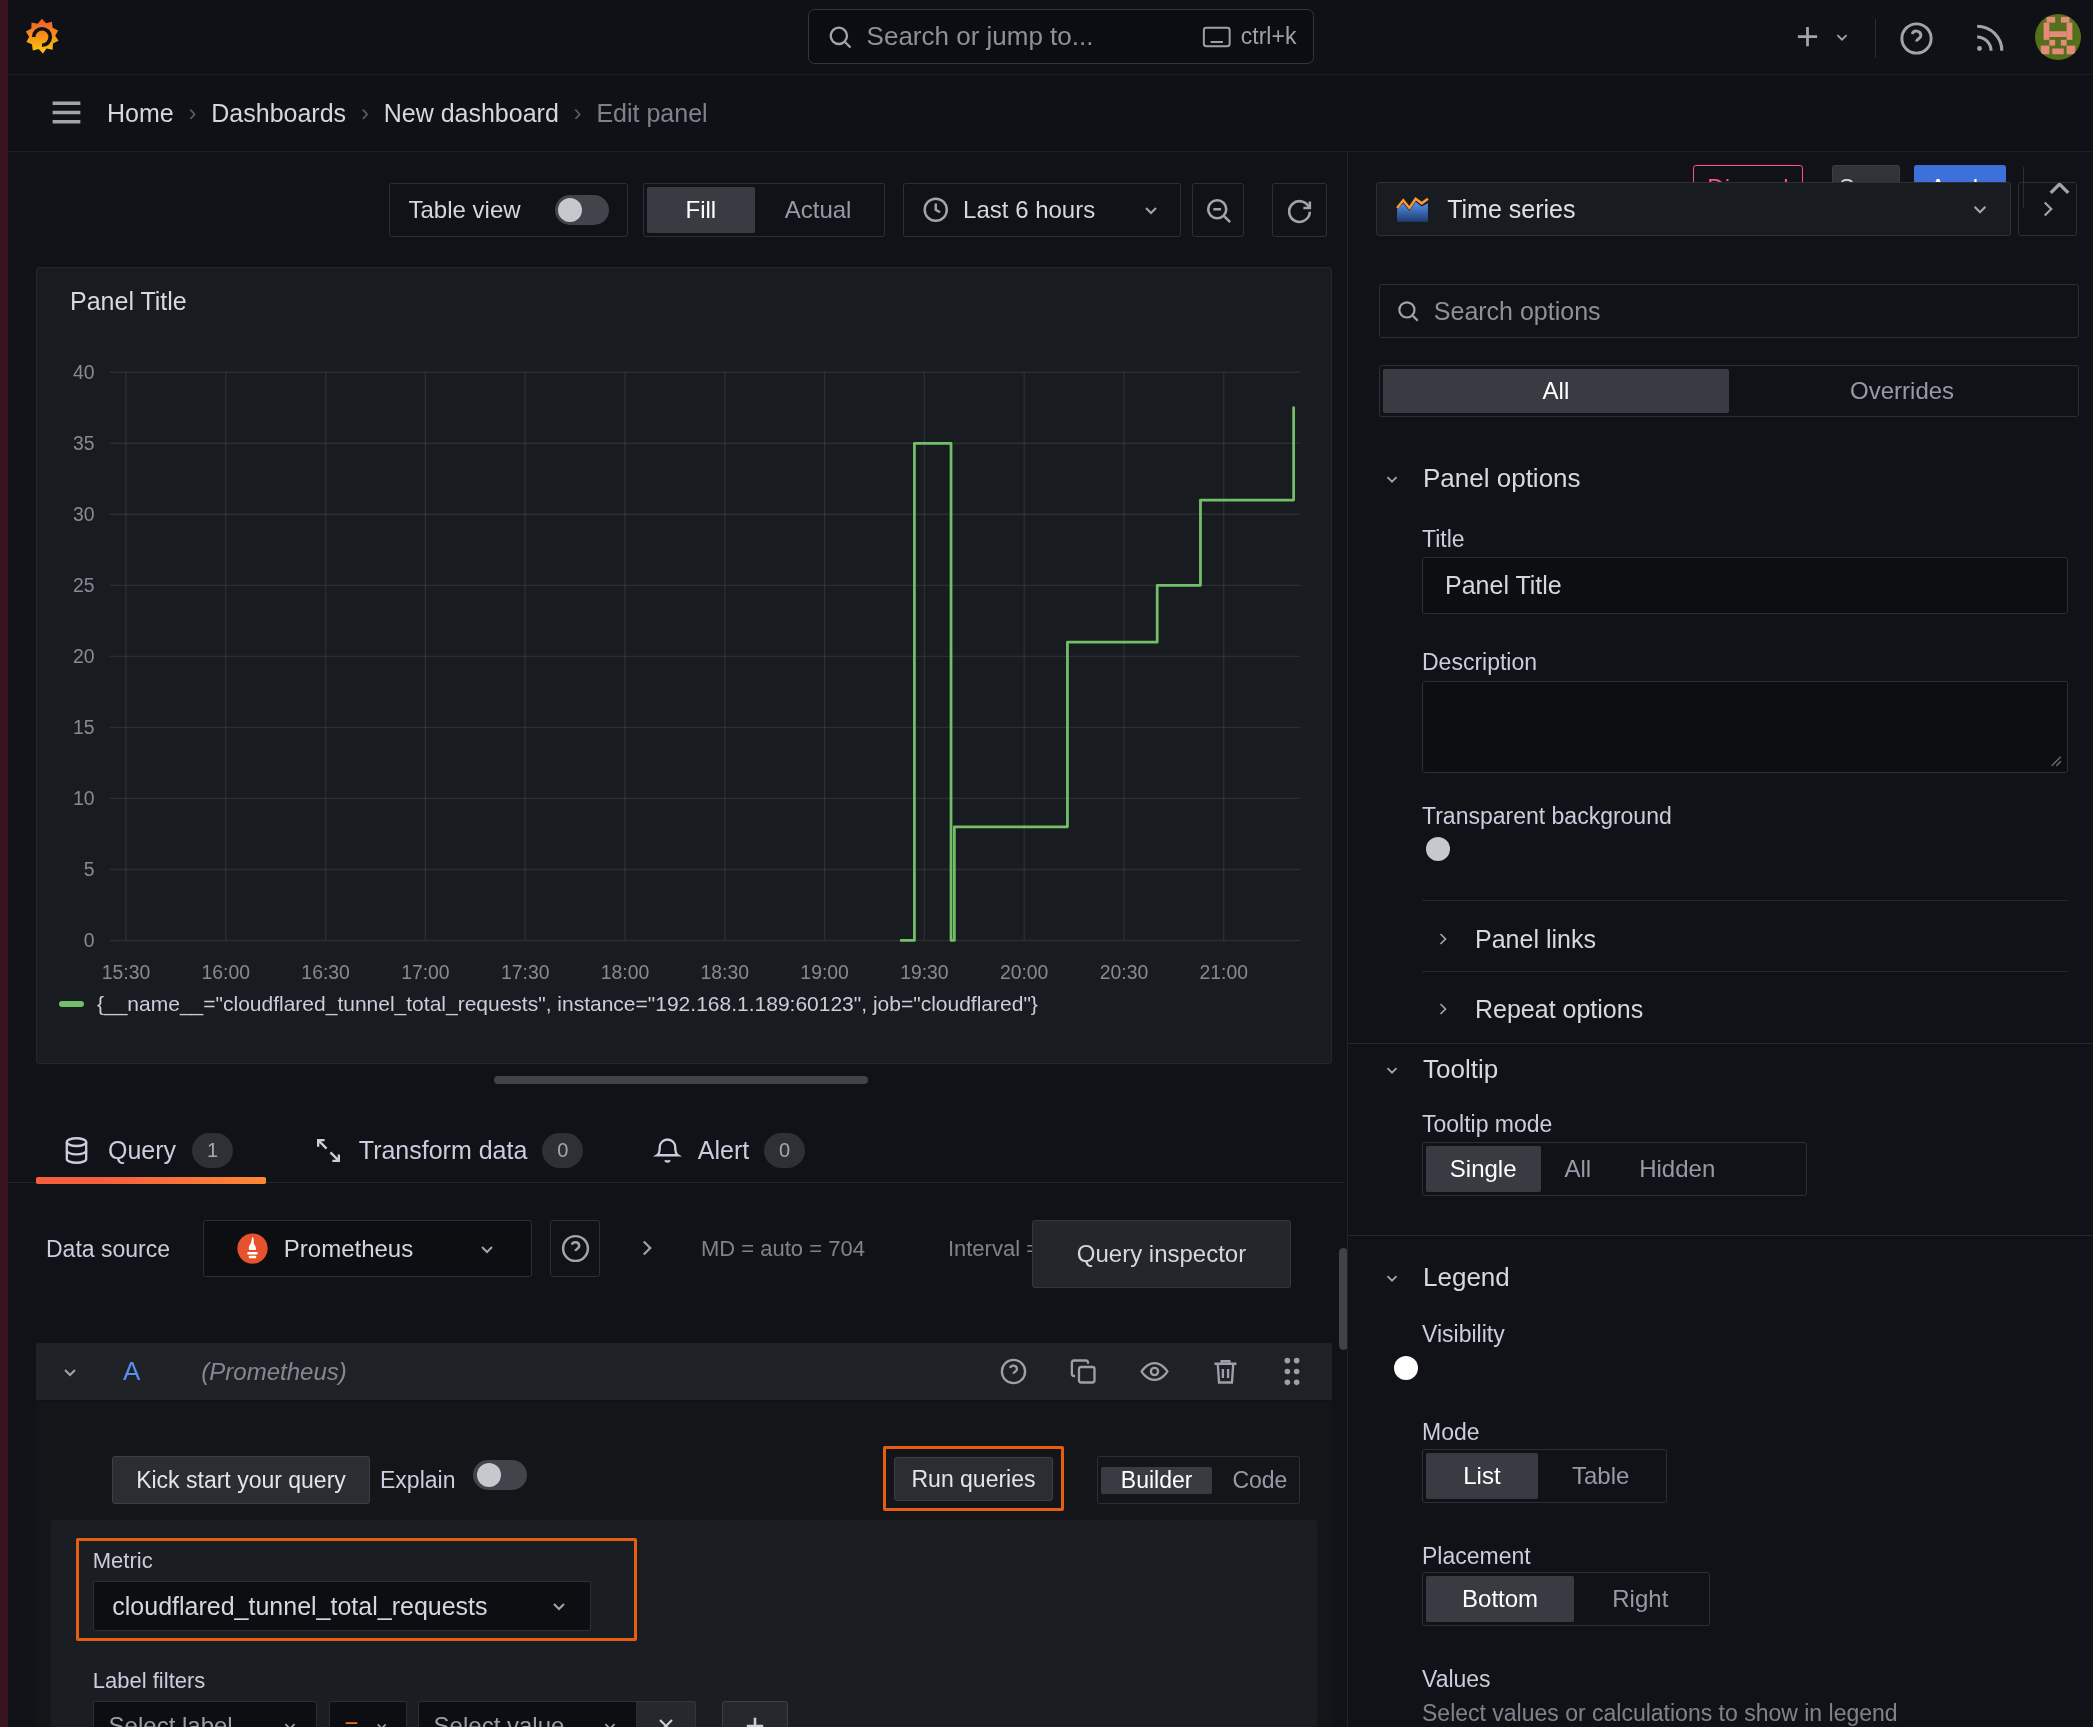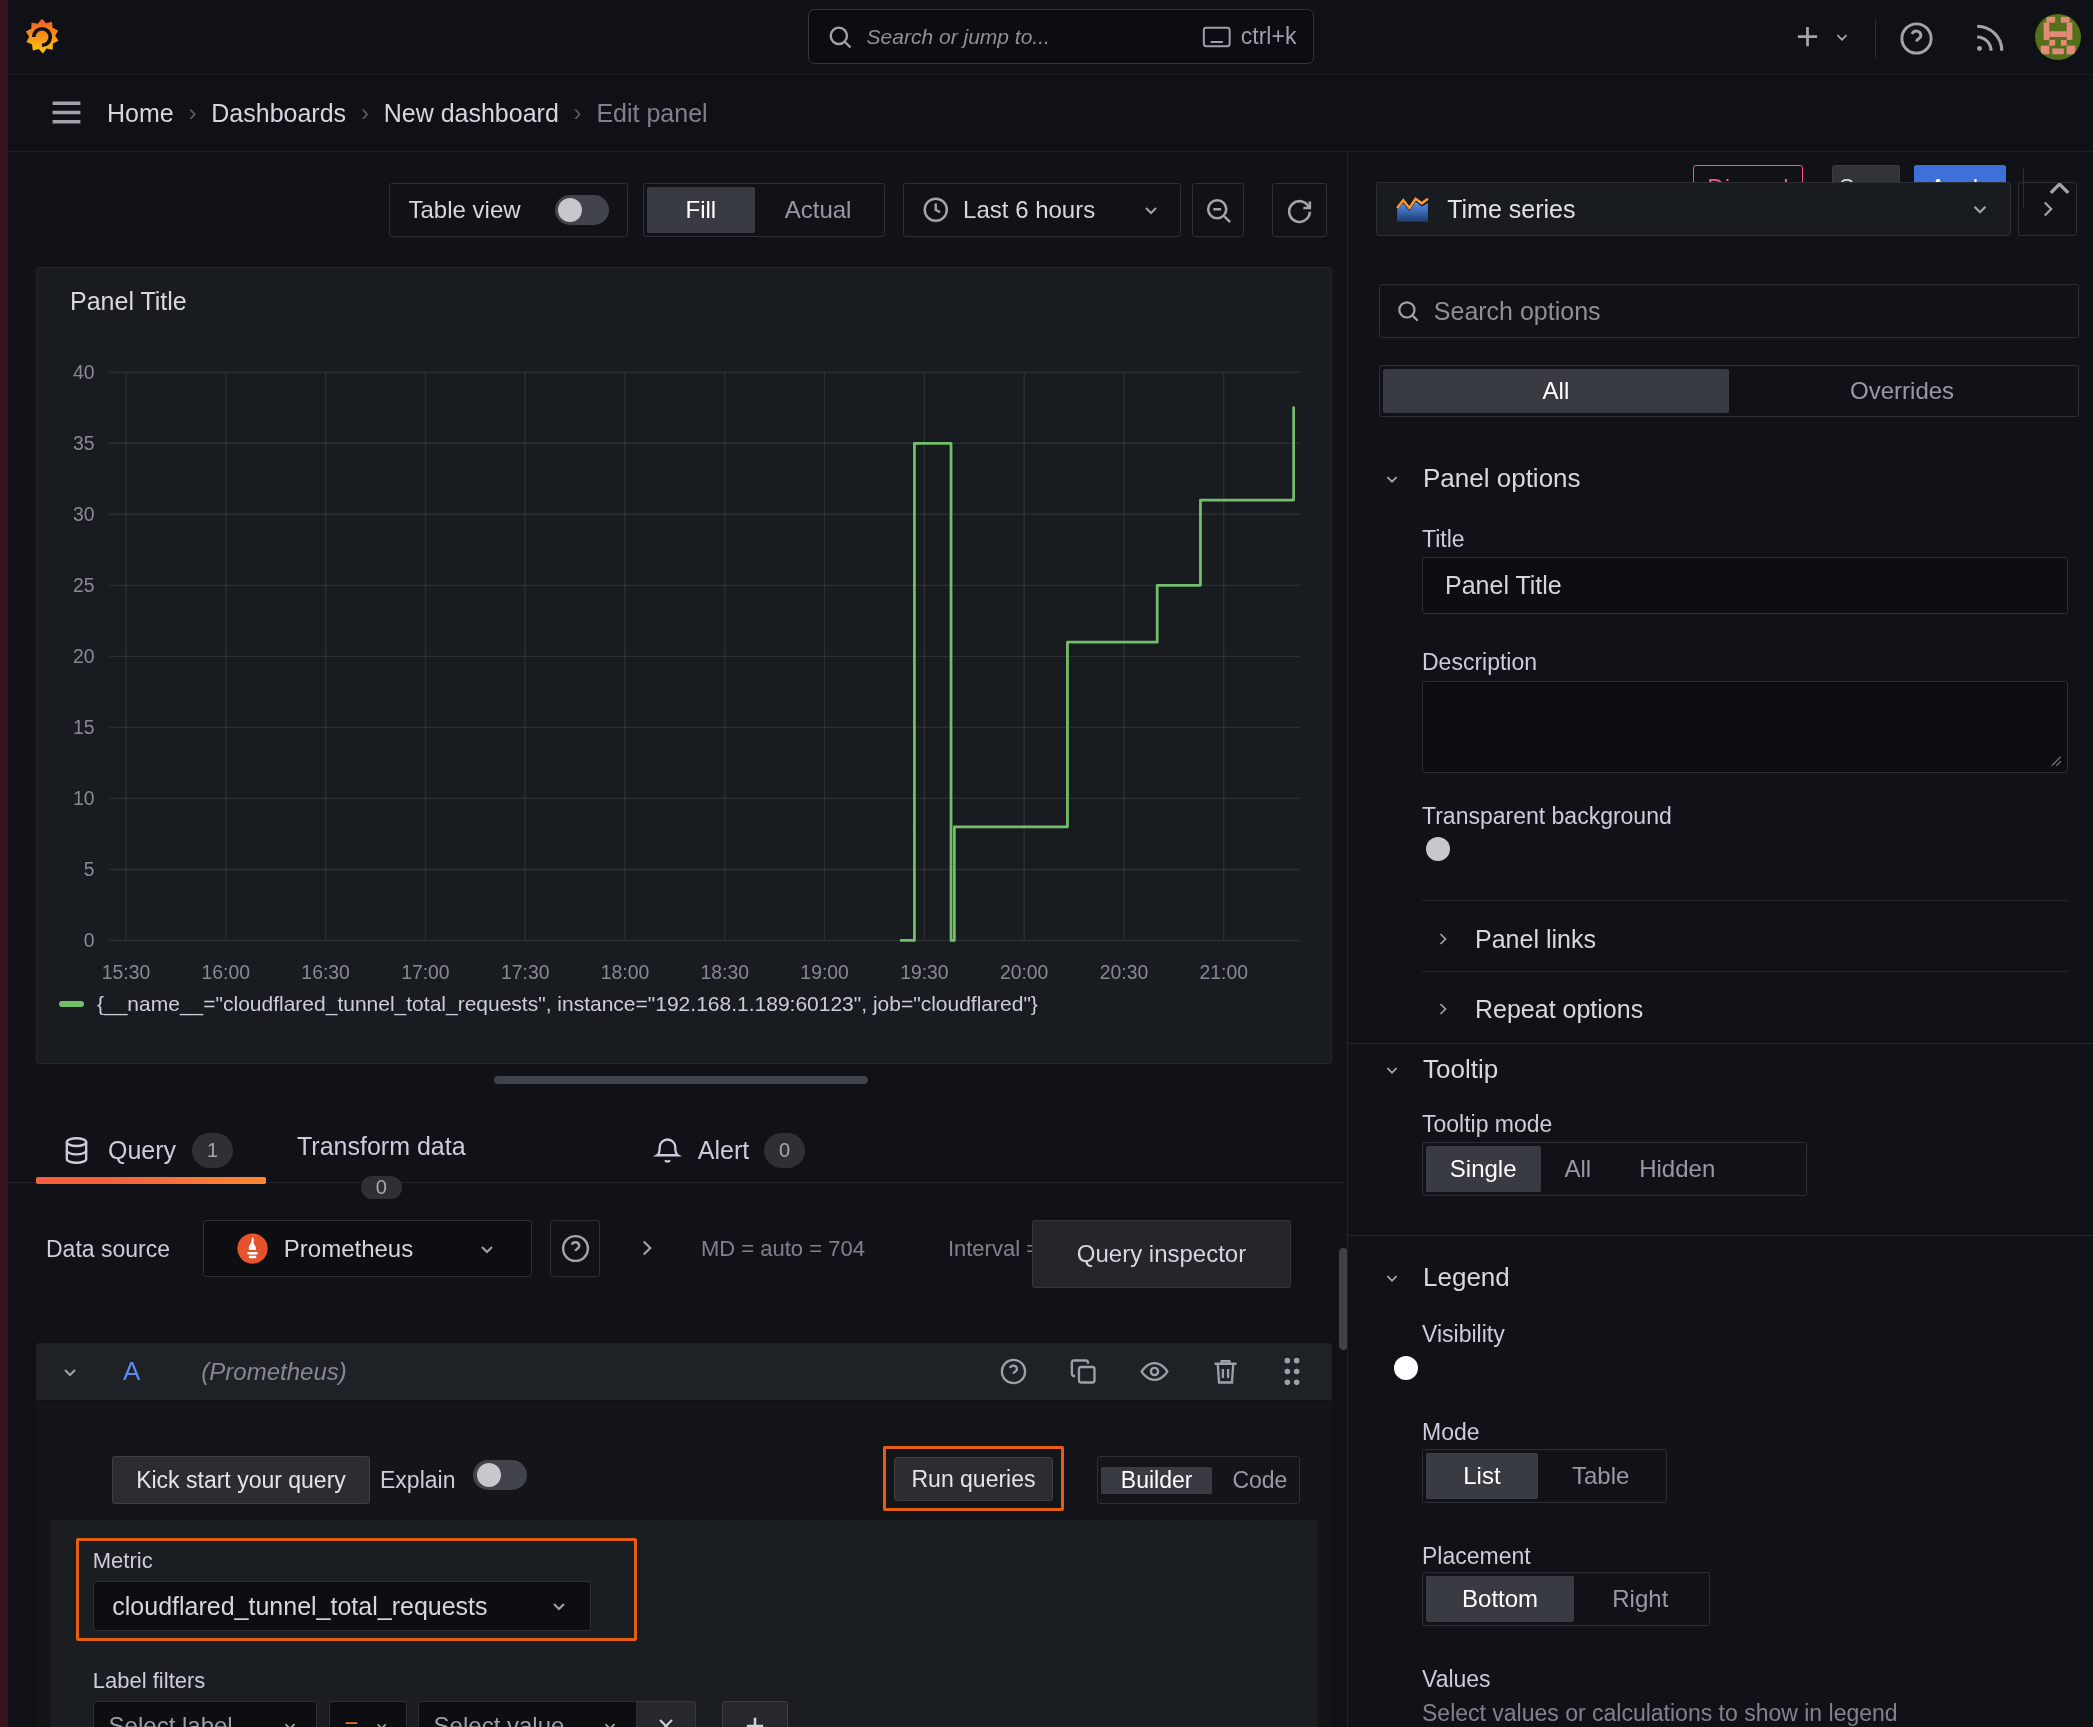--- a/index.html
+++ b/index.html
@@ -13,21 +13,21 @@
   .abs { position:absolute; }
   .row { display:flex; align-items:center; }
   svg { display:block; }
 
   
   #topbar { left:0; top:0; width:2093px; height:75px; background:#0f1117; border-bottom:0.9px solid #1c1e24; }
   #navbar { left:0; top:75px; width:2093px; height:77px; background:#0f1117; border-bottom:0.9px solid #1c1e24; }
   #left-edge { left:0; top:0; width:8.3px; height:1728px; background:#3a1320; z-index:50; }
 
   #global-search { left:808px; top:9.2px; width:506px; height:55px; background:#0b0d12; border:0.9px solid #34363c; border-radius:6.5px; display:flex; align-items:center; padding:0 16.6px; gap:13px; }
-  #global-search .ph { font-size:21px; color:#8e9097; flex:1;font-style:italic; }
+  #global-search .ph { font-size:26px; color:#8e9097; flex:1; }
   .shortcut { font-size:23px; color:#9da0a8; display:flex; align-items:center; gap:9.2px; }
 
   .iconbtn { color:#a2a4ab; display:flex; align-items:center; justify-content:center; }
   .vdiv { width:0.9px; background:#2c2e35; }
 
   .crumb { font-size:25px; color:#d5d6de; }
   .crumb.current { color:rgba(204,204,220,.6); }
   .crumb-sep { color:#5a5c63; font-size:24px; margin:0 14.8px; }
 
   .btn { display:inline-flex; align-items:center; justify-content:center; border-radius:2.8px; font-size:24px; height:46px; cursor:default; }
@@ -333,21 +333,21 @@
 <div class="abs" id="tabsbar">
   <div class="tab" style="left:61px;gap:16px;">
     <svg width="31" height="31" viewBox="0 0 24 24" fill="none" stroke="currentColor" stroke-width="1.8">
         <ellipse cx="12" cy="5.5" rx="7.5" ry="3"></ellipse>
         <path d="M4.5 5.5v6.5c0 1.7 3.4 3 7.5 3s7.5-1.3 7.5-3V5.5"></path>
         <path d="M4.5 12v6.5c0 1.7 3.4 3 7.5 3s7.5-1.3 7.5-3V12"></path>
       </svg>
     <span>Query</span>
     <span class="badge">1</span>
   </div>
-  <div class="tab" style="left:297px;flex-direction:column;">
+  <div class="tab" style="left:313px;">
     <svg width="31" height="31" viewBox="0 0 24 24" fill="none" stroke="currentColor" stroke-width="1.8">
         <path d="M4 9V4h5M20 15v5h-5M4 4l6.5 6.5M20 20l-6.5-6.5"></path>
       </svg>
     <span>Transform data</span>
     <span class="badge">0</span>
   </div>
   <div class="tab" style="left:652px;">
     <svg width="31" height="31" viewBox="0 0 24 24" fill="none" stroke="currentColor" stroke-width="1.8">
         <path d="M6 9.5a6 6 0 0112 0c0 5 2 6.2 2 6.2H4s2-1.2 2-6.2z"></path>
         <path d="M10.2 19.5a2 2 0 003.6 0"></path>

